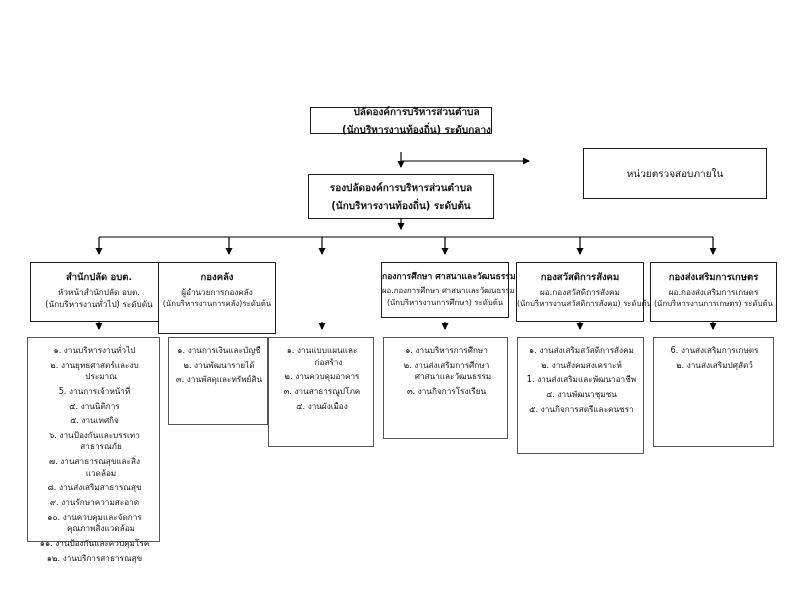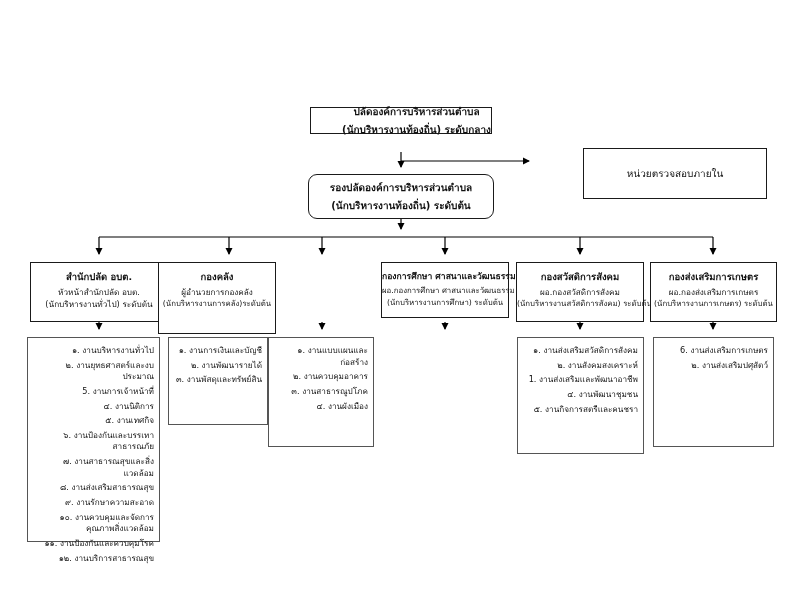--- a/index.html
+++ b/index.html
@@ -23,21 +23,21 @@
     position: absolute; background: #fff; box-sizing: border-box;
     border: 1.4px solid #1a1a1a; text-align: center; padding-top: 6px;
   }
   .dept-name { font-size: 9.5px; font-weight: bold; margin-bottom: 2px; white-space: nowrap; }
   .dept-name.sm { font-size: 8.6px; }
   .dept-sub { font-size: 8.2px; line-height: 1.5; white-space: nowrap; }
   .dept-sub.sm { font-size: 7.8px; }
 
   .tasks {
     position: absolute; background: #fff; box-sizing: border-box;
-    border: 1.1px solid #555; padding: 7px 5px 4px 7px; text-align: right;
+    border: 1.1px solid #555; padding: 7px 5px 4px 7px; text-align: center;
   }
   .task {
     font-size: 8.2px; line-height: 1.42; margin-bottom: 3px;
     padding-left: 13px; text-indent: -13px;
   }
 
   svg.connectors { position: absolute; left: 0; top: 0; pointer-events: none; }
 </style>
 </head>
 <body>
@@ -73,21 +73,21 @@
 
   <div class="box exec" style="left:310px; top:107px; width:182px; height:27px;padding-left:31px;">
     <div>ปลัดองค์การบริหารส่วนตำบล</div>
     <div>(นักบริหารงานท้องถิ่น) ระดับกลาง</div>
   </div>
 
   <div class="box audit" style="left:538px; top:148px; width:184px; height:51px;margin-left:45px;">
     <div>หน่วยตรวจสอบภายใน</div>
   </div>
 
-  <div class="box exec" style="left:308px; top:174px; width:186px; height:45px;border-radius:9px;">
+  <div class="box exec" style="left:308px; top:174px; width:186px; height:45px;">
     <div>รองปลัดองค์การบริหารส่วนตำบล</div>
     <div>(นักบริหารงานท้องถิ่น) ระดับต้น</div>
   </div>
 
   <div class="dept" style="left:30px; top:262px; width:138px; height:60px;">
     <div class="dept-name">สำนักปลัด อบต.</div>
     <div class="dept-sub">หัวหน้าสำนักปลัด อบต.</div>
     <div class="dept-sub">(นักบริหารงานทั่วไป) ระดับต้น</div>
   </div>
   <div class="tasks" style="left:27px; top:337px; width:133px; height:205px;">
@@ -121,20 +121,25 @@
       <div class="task">๒. งานควบคุมอาคาร</div>
       <div class="task">๓. งานสาธารณูปโภค</div>
       <div class="task">๔. งานผังเมือง</div>
     </div>
 
   <div class="dept" style="left:381px; top:262px; width:128px; height:56px;">
     <div class="dept-name sm">กองการศึกษา ศาสนาและวัฒนธรรม</div>
     <div class="dept-sub sm">ผอ.กองการศึกษา ศาสนาและวัฒนธรรม</div>
     <div class="dept-sub sm">(นักบริหารงานการศึกษา) ระดับต้น</div>
   </div>
+  <div class="tasks" style="left:383px; top:337px; width:125px; height:102px;">
+      <div class="task">๑. งานบริหารการศึกษา</div>
+      <div class="task">๒. งานส่งเสริมการศึกษา ศาสนาและวัฒนธรรม</div>
+      <div class="task">๓. งานกิจการโรงเรียน</div>
+    </div>
 
   <div class="dept" style="left:516px; top:262px; width:128px; height:60px;">
     <div class="dept-name">กองสวัสดิการสังคม</div>
     <div class="dept-sub">ผอ.กองสวัสดิการสังคม</div>
     <div class="dept-sub sm">(นักบริหารงานสวัสดิการสังคม) ระดับต้น</div>
   </div>
   <div class="tasks" style="left:517px; top:337px; width:127px; height:117px;">
       <div class="task">๑. งานส่งเสริมสวัสดิการสังคม</div>
       <div class="task">๒. งานสังคมสงเคราะห์</div>
       <div class="task">1. งานส่งเสริมและพัฒนาอาชีพ</div>

